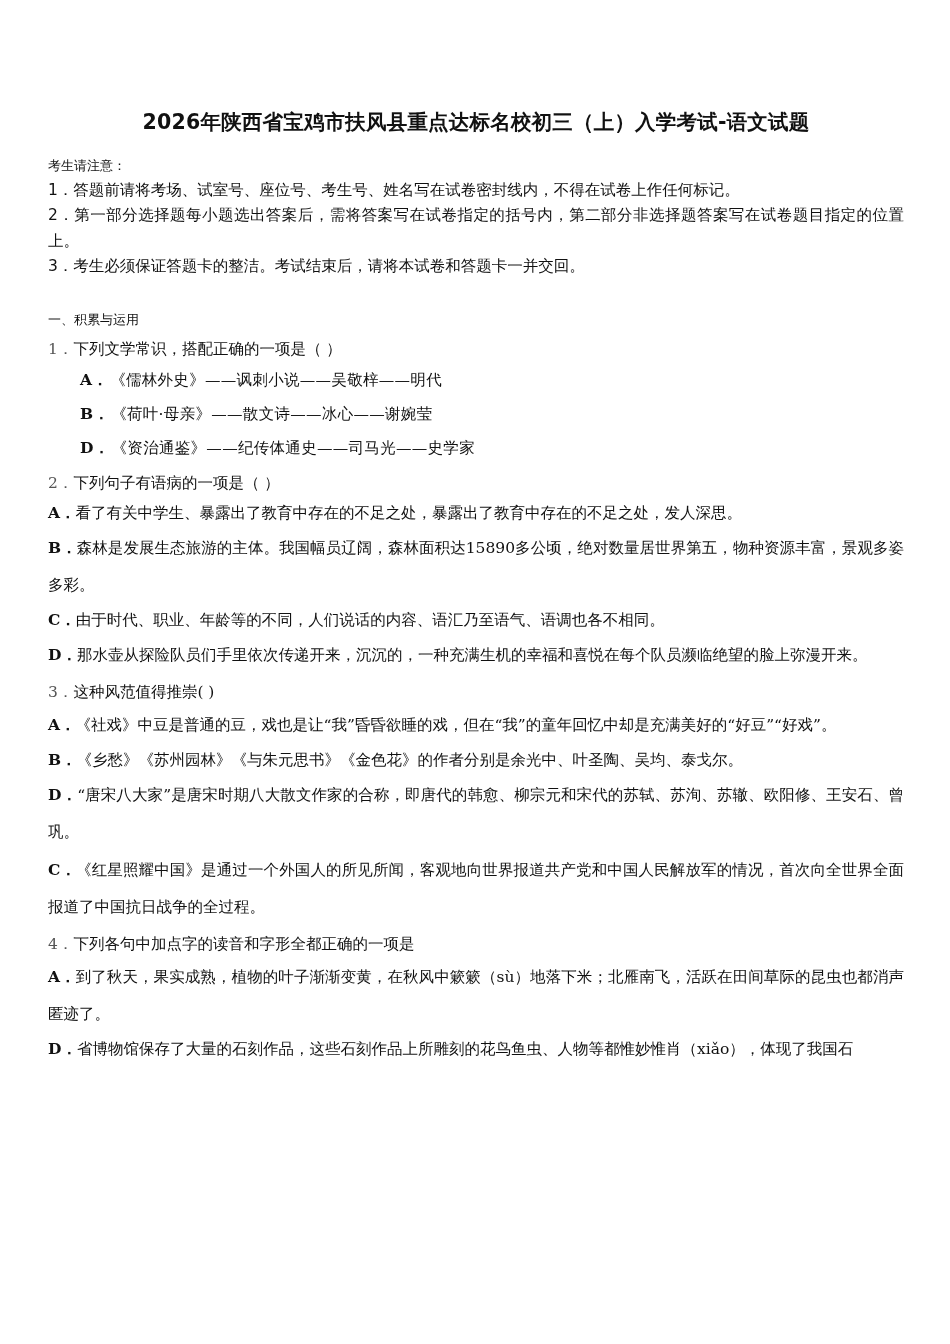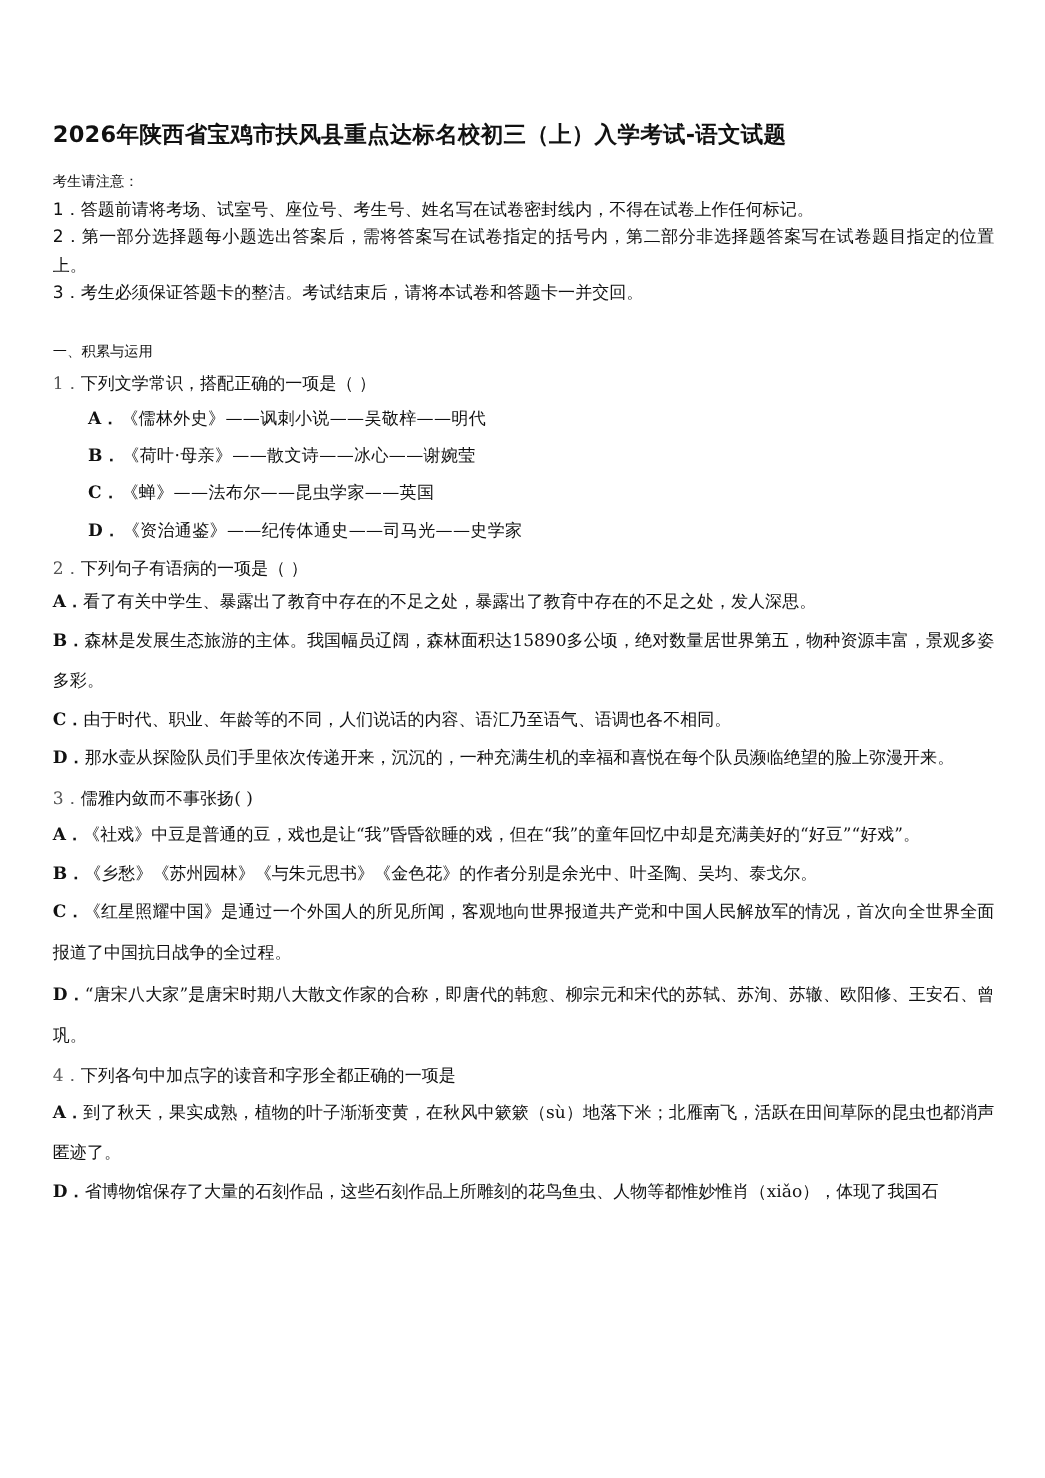--- a/index.html
+++ b/index.html
@@ -27,20 +27,21 @@
     top: 0;
     width: 856px;
   }
 
   
   .doc-title {
     font-family: "DejaVu Sans", "Liberation Sans", sans-serif;
     font-weight: bold;
     font-size: 20.5px;
     line-height: 1.2;
+    text-align: center;
     letter-spacing: 0.2px;
     margin-top: 110px;
     margin-bottom: 0;
     white-space: nowrap;
   }
 
   
   .notice {
     margin-top: 18px;
   }
@@ -121,23 +122,20 @@
     <div class="q-stem">
       <span class="qnum">1．</span><span>下列文学常识，搭配正确的一项是（      ）</span>
     </div>
     <div class="opt loose">
       <span class="lab">A．</span><span>《儒林外史》——讽刺小说——吴敬梓——明代</span>
     </div>
     <div class="opt loose">
       <span class="lab">B．</span><span>《荷叶·母亲》——散文诗——冰心——谢婉莹</span>
     </div>
     <div class="opt loose">
-      <span class="lab">C．</span><span>《蝉》——法布尔——昆虫学家——英国</span>
-    </div>
-    <div class="opt loose">
       <span class="lab">D．</span><span>《资治通鉴》——纪传体通史——司马光——史学家</span>
     </div>
 
     <div class="gap-sm"></div>
 
     <div class="q-stem">
       <span class="qnum">2．</span><span>下列句子有语病的一项是（      ）</span>
     </div>
     <div class="opt">
       <span class="lab">A．</span><span>看了有关中学生、暴露出了教育中存在的不足之处，暴露出了教育中存在的不足之处，发人深思。</span>
@@ -148,33 +146,33 @@
     <div class="opt">
       <span class="lab">C．</span><span>由于时代、职业、年龄等的不同，人们说话的内容、语汇乃至语气、语调也各不相同。</span>
     </div>
     <div class="opt wide">
       <span class="lab">D．</span><span>那水壶从探险队员们手里依次传递开来，沉沉的，一种充满生机的幸福和喜悦在每个队员濒临绝望的脸上弥漫开来。</span>
     </div>
 
     <div class="gap-sm"></div>
 
     <div class="q-stem">
-      <span class="qnum">3．</span><span>儒雅内敛而不事张扬(    )</span>
+      <span class="qnum">3．</span><span>这种风范值得推崇(    )</span>
     </div>
     <div class="opt wide">
       <span class="lab">A．</span><span>《社戏》中豆是普通的豆，戏也是让“我”昏昏欲睡的戏，但在“我”的童年回忆中却是充满美好的“好豆”“好戏”。</span>
     </div>
     <div class="opt">
       <span class="lab">B．</span><span>《乡愁》《苏州园林》《与朱元思书》《金色花》的作者分别是余光中、叶圣陶、吴均、泰戈尔。</span>
     </div>
     <div class="opt wide">
-      <span class="lab">C．</span><span>《红星照耀中国》是通过一个外国人的所见所闻，客观地向世界报道共产党和中国人民解放军的情况，首次向全世界全面报道了中国抗日战争的全过程。</span>
+      <span class="lab">D．</span><span>“唐宋八大家”是唐宋时期八大散文作家的合称，即唐代的韩愈、柳宗元和宋代的苏轼、苏洵、苏辙、欧阳修、王安石、曾巩。</span>
     </div>
     <div class="opt wide">
-      <span class="lab">D．</span><span>“唐宋八大家”是唐宋时期八大散文作家的合称，即唐代的韩愈、柳宗元和宋代的苏轼、苏洵、苏辙、欧阳修、王安石、曾巩。</span>
+      <span class="lab">C．</span><span>《红星照耀中国》是通过一个外国人的所见所闻，客观地向世界报道共产党和中国人民解放军的情况，首次向全世界全面报道了中国抗日战争的全过程。</span>
     </div>
 
     <div class="gap-sm"></div>
 
     <div class="q-stem">
       <span class="qnum">4．</span><span>下列各句中加点字的读音和字形全都正确的一项是</span>
     </div>
     <div class="opt wide">
       <span class="lab">A．</span><span>到了秋天，果实成熟，植物的叶子渐渐变黄，在秋风中簌簌（sù）地落下米；北雁南飞，活跃在田间草际的昆虫也都消声匿迹了。</span>
     </div>

